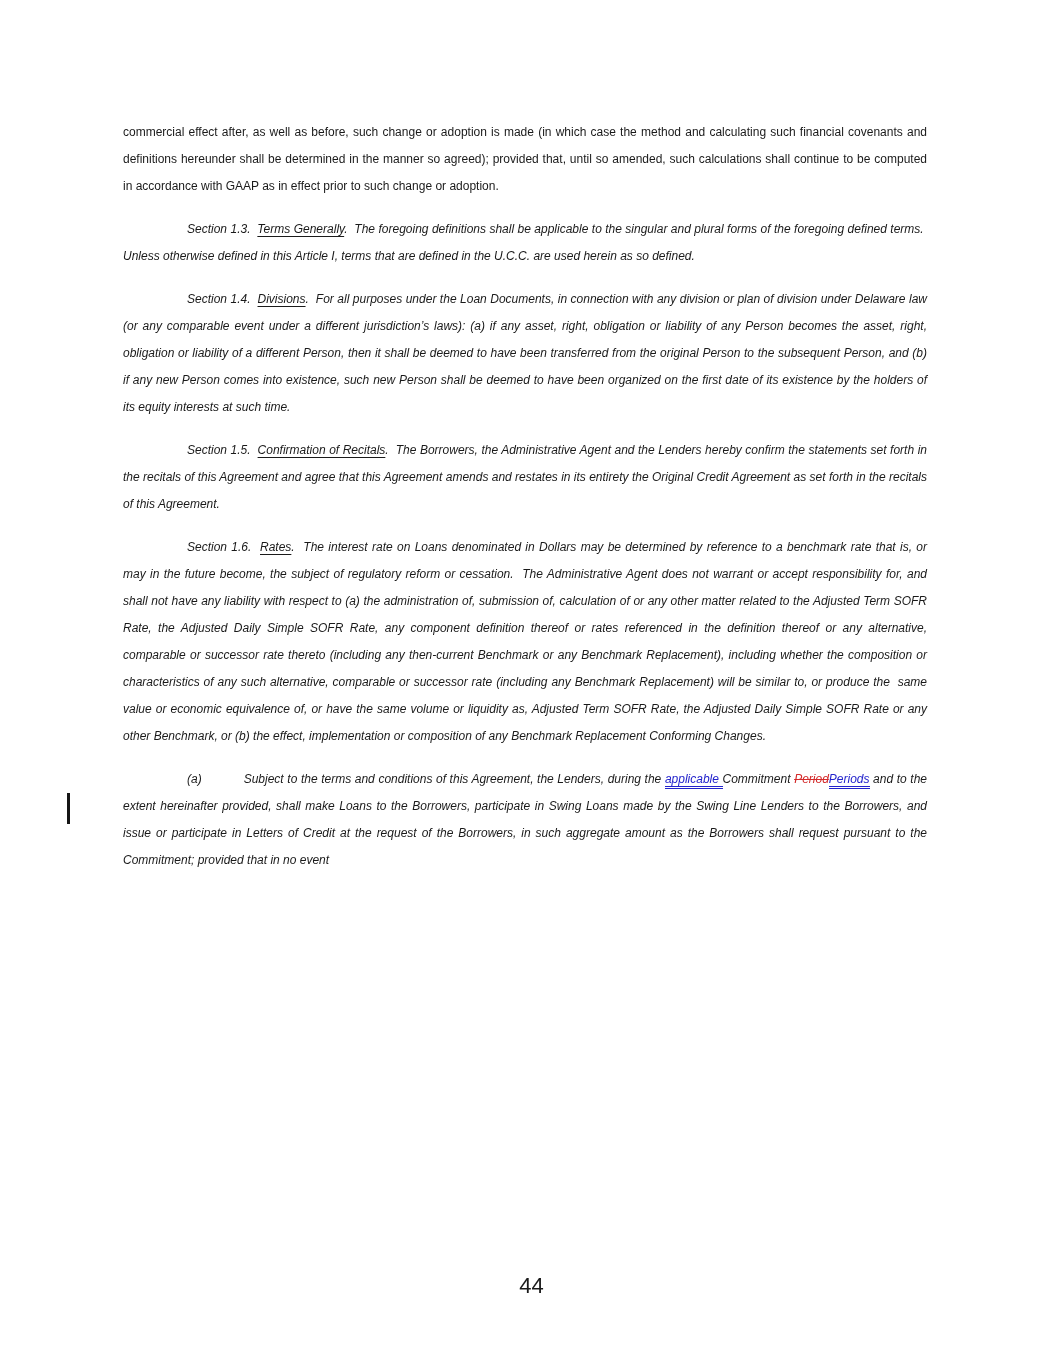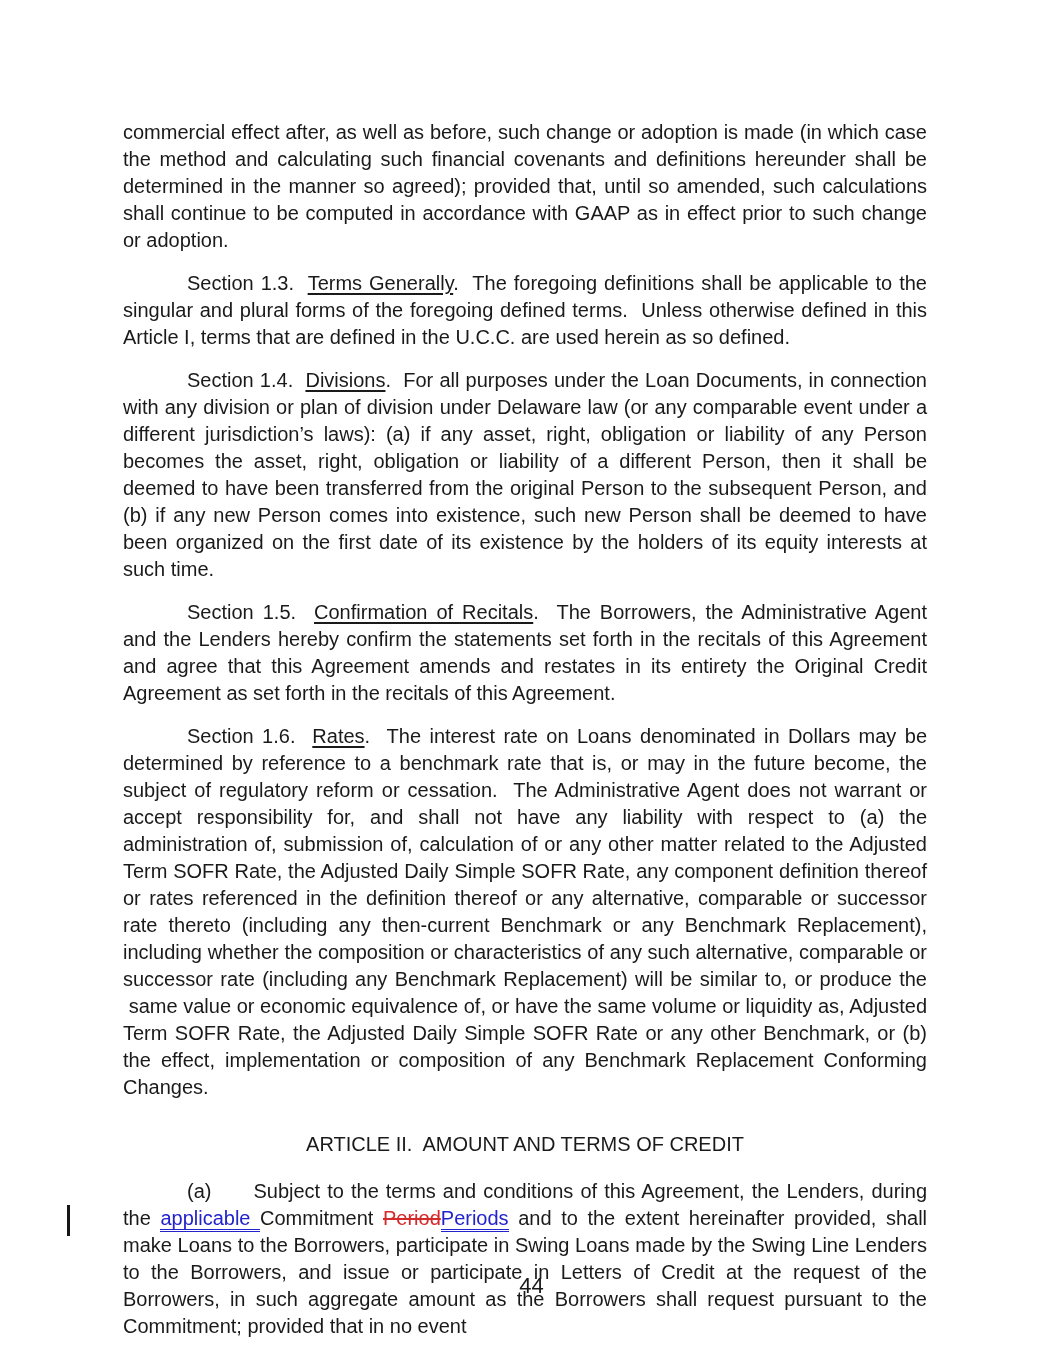--- a/index.html
+++ b/index.html
@@ -10,30 +10,30 @@
     background: #ffffff;
     font-family: "Liberation Sans", "DejaVu Sans", sans-serif;
     color: #1a1a1a;
     overflow: hidden;
   }
   .content {
     position: absolute;
     left: 123px;
     top: 119px;
     width: 804px;
-    font-size: 20px;
+    font-size: 12px;
     line-height: 27px;
   }
   .para {
     position: relative;
     margin: 0 0 16px 0;
     text-align: justify;
     text-indent: 0;
   }
-  .para.indent { text-indent: 64px; }
+  .para.indent { text-indent: 64px; font-style: italic; }
   .para.center {
     text-align: center;
     margin: 30px 0 20px 0;
   }
   .para.section-line {
     text-indent: 64px;
     text-align: left;
     margin-bottom: 20px;
   }
   .para:last-child { margin-bottom: 14px; }
@@ -69,17 +69,16 @@
 </head>
 <body>
 
 <div class="page">
   <div class="content" style="color: rgb(26, 26, 26);">
       <div class="para plain"><span>commercial effect after, as well as before, such change or adoption is made (in which case the method and calculating such financial covenants and definitions hereunder shall be determined in the manner so agreed); provided that, until so amended, such calculations shall continue to be computed in accordance with GAAP as in effect prior to such change or adoption.</span></div>
       <div class="para indent"><span>Section 1.3.&nbsp; </span><span class="seg-underline">Terms Generally</span><span>.&nbsp; The foregoing definitions shall be applicable to the singular and plural forms of the foregoing defined terms.&nbsp; Unless otherwise defined in this Article I, terms that are defined in the U.C.C. are used herein as so defined.</span></div>
       <div class="para indent"><span>Section 1.4.&nbsp; </span><span class="seg-underline">Divisions</span><span>.&nbsp; For all purposes under the Loan Documents, in connection with any division or plan of division under Delaware law (or any comparable event under a different jurisdiction’s laws): (a) if any asset, right, obligation or liability of any Person becomes the asset, right, obligation or liability of a different Person, then it shall be deemed to have been transferred from the original Person to the subsequent Person, and (b) if any new Person comes into existence, such new Person shall be deemed to have been organized on the first date of its existence by the holders of its equity interests at such time.</span></div>
       <div class="para indent"><span>Section 1.5.&nbsp; </span><span class="seg-underline">Confirmation of Recitals</span><span>.&nbsp; The Borrowers, the Administrative Agent and the Lenders hereby confirm the statements set forth in the recitals of this Agreement and agree that this Agreement amends and restates in its entirety the Original Credit Agreement as set forth in the recitals of this Agreement.</span></div>
       <div class="para indent"><span>Section 1.6.&nbsp; </span><span class="seg-underline">Rates</span><span>.&nbsp; The interest rate on Loans denominated in Dollars may be determined by reference to a benchmark rate that is, or may in the future become, the subject of regulatory reform or cessation.&nbsp; The Administrative Agent does not warrant or accept responsibility for, and shall not have any liability with respect to (a) the administration of, submission of, calculation of or any other matter related to the Adjusted Term SOFR Rate, the Adjusted Daily Simple SOFR Rate, any component definition thereof or rates referenced in the definition thereof or any alternative, comparable or successor rate thereto (including any then-current Benchmark or any Benchmark Replacement), including whether the composition or characteristics of any such alternative, comparable or successor rate (including any Benchmark Replacement) will be similar to, or produce the &nbsp;same value or economic equivalence of, or have the same volume or liquidity as, Adjusted Term SOFR Rate, the Adjusted Daily Simple SOFR Rate or any other Benchmark, or (b) the effect, implementation or composition of any Benchmark Replacement Conforming Changes.</span></div>
-      <div class="para center"><span>ARTICLE II.&nbsp; AMOUNT AND TERMS OF CREDIT</span></div>
       <div class="para indent"><span>(a)</span><span class="seg-tab" style="width: 42px;"></span><span>Subject to the terms and conditions of this Agreement, the Lenders, during the </span><span class="seg-insert" style="color: rgb(35, 35, 204);">applicable </span><span>Commitment </span><span class="seg-delete" style="color: rgb(212, 42, 42);">Period</span><span class="seg-insert" style="color: rgb(35, 35, 204);">Periods</span><span> and to the extent hereinafter provided, shall make Loans to the Borrowers, participate in Swing Loans made by the Swing Line Lenders to the Borrowers, and issue or participate in Letters of Credit at the request of the Borrowers, in such aggregate amount as the Borrowers shall request pursuant to the Commitment; provided that in no event</span><div class="change-bar"></div></div>
     </div>
   <div class="page-number">44</div>
 </div>
 
 </body></html>

